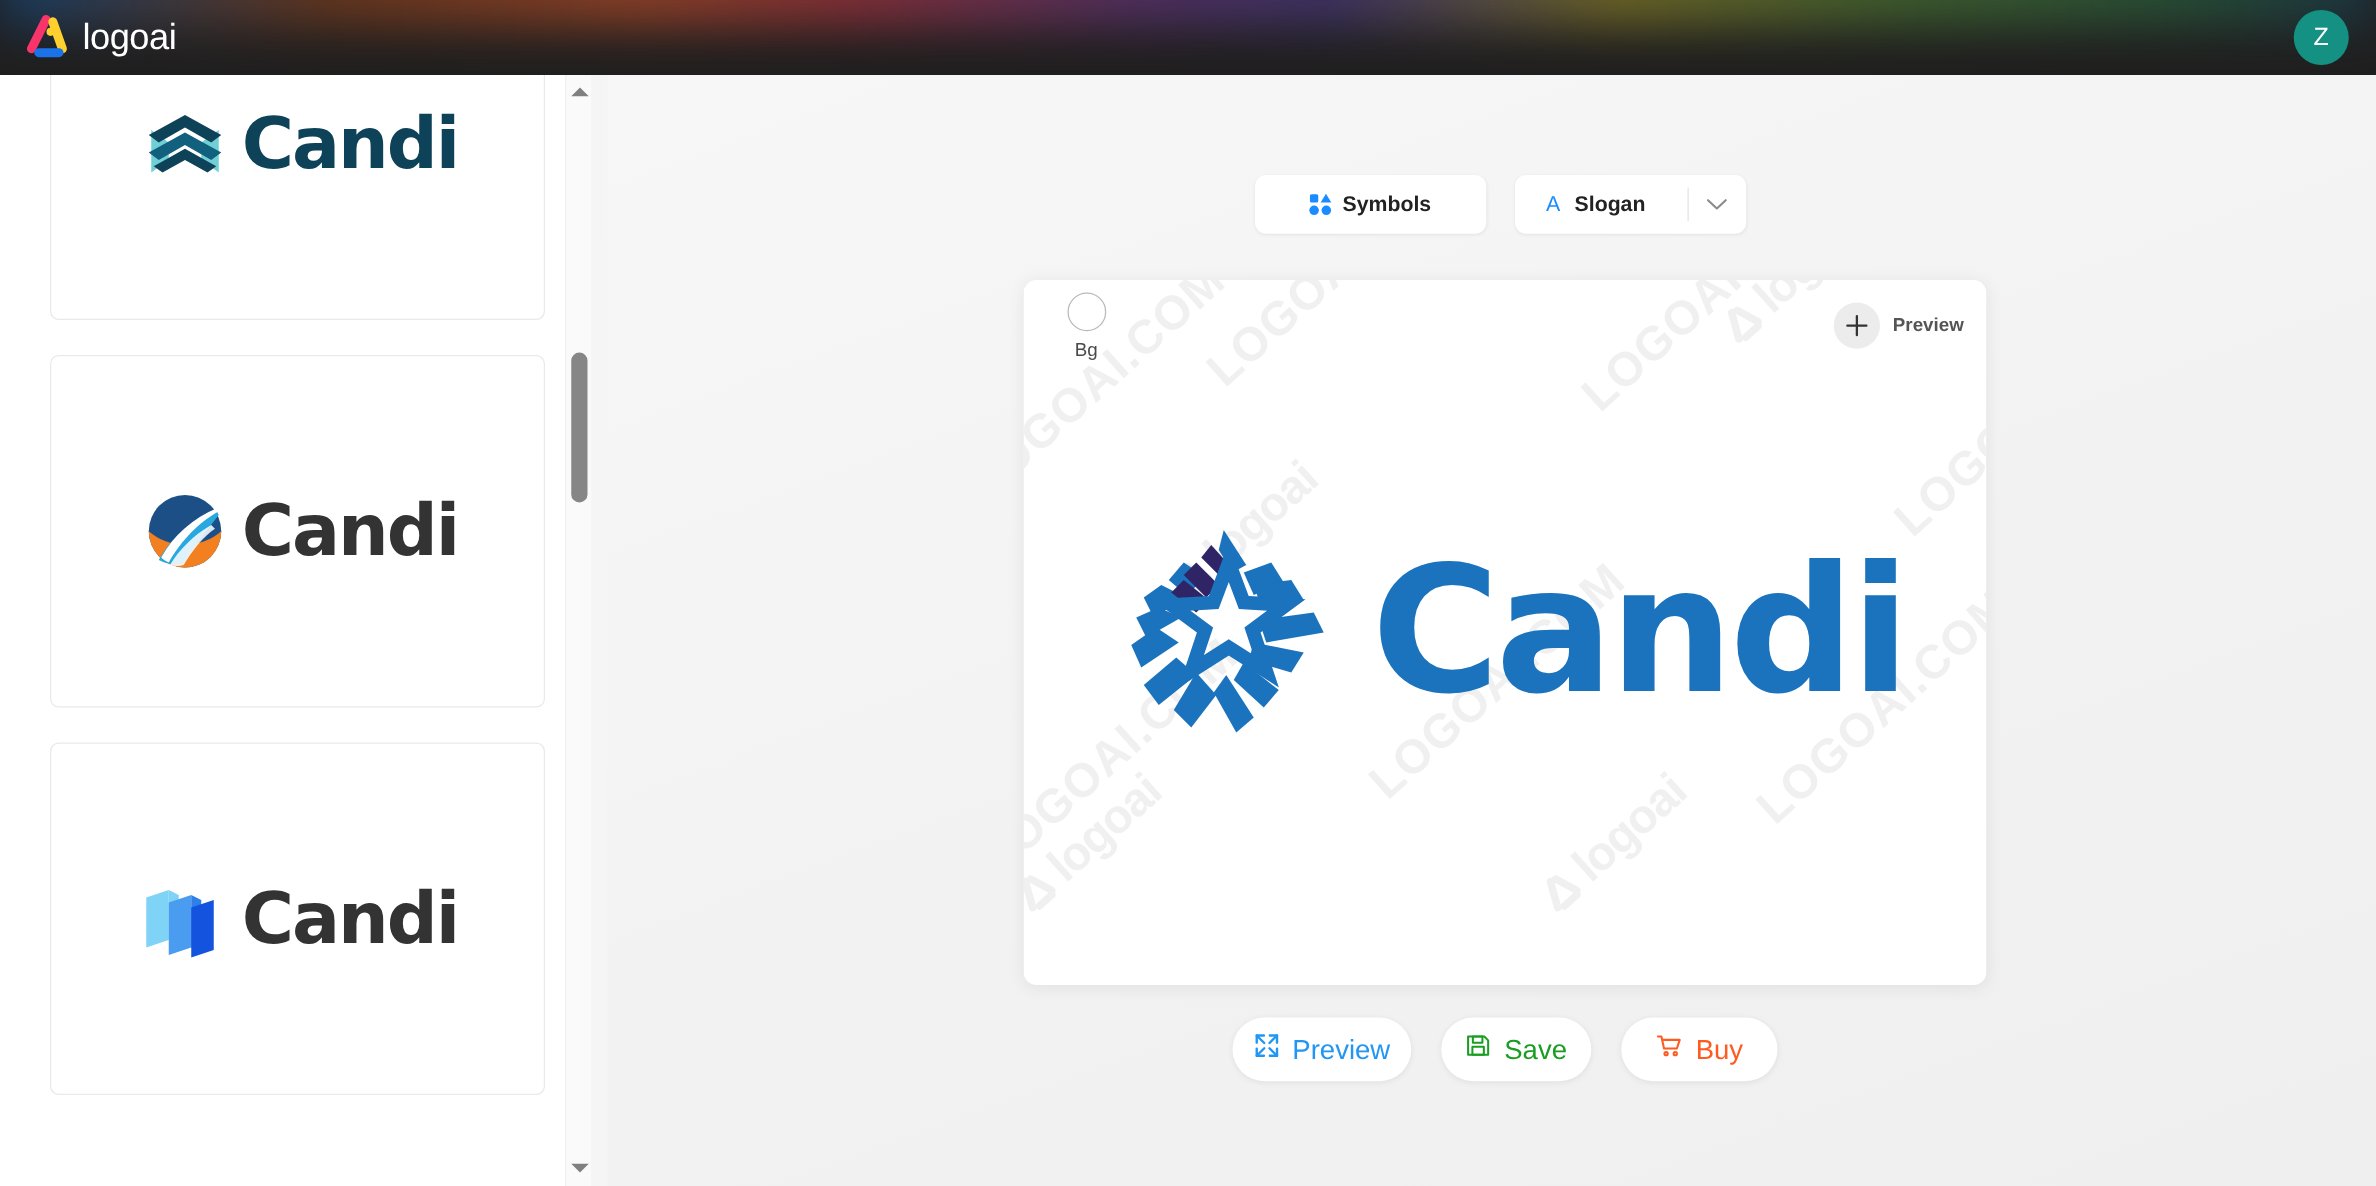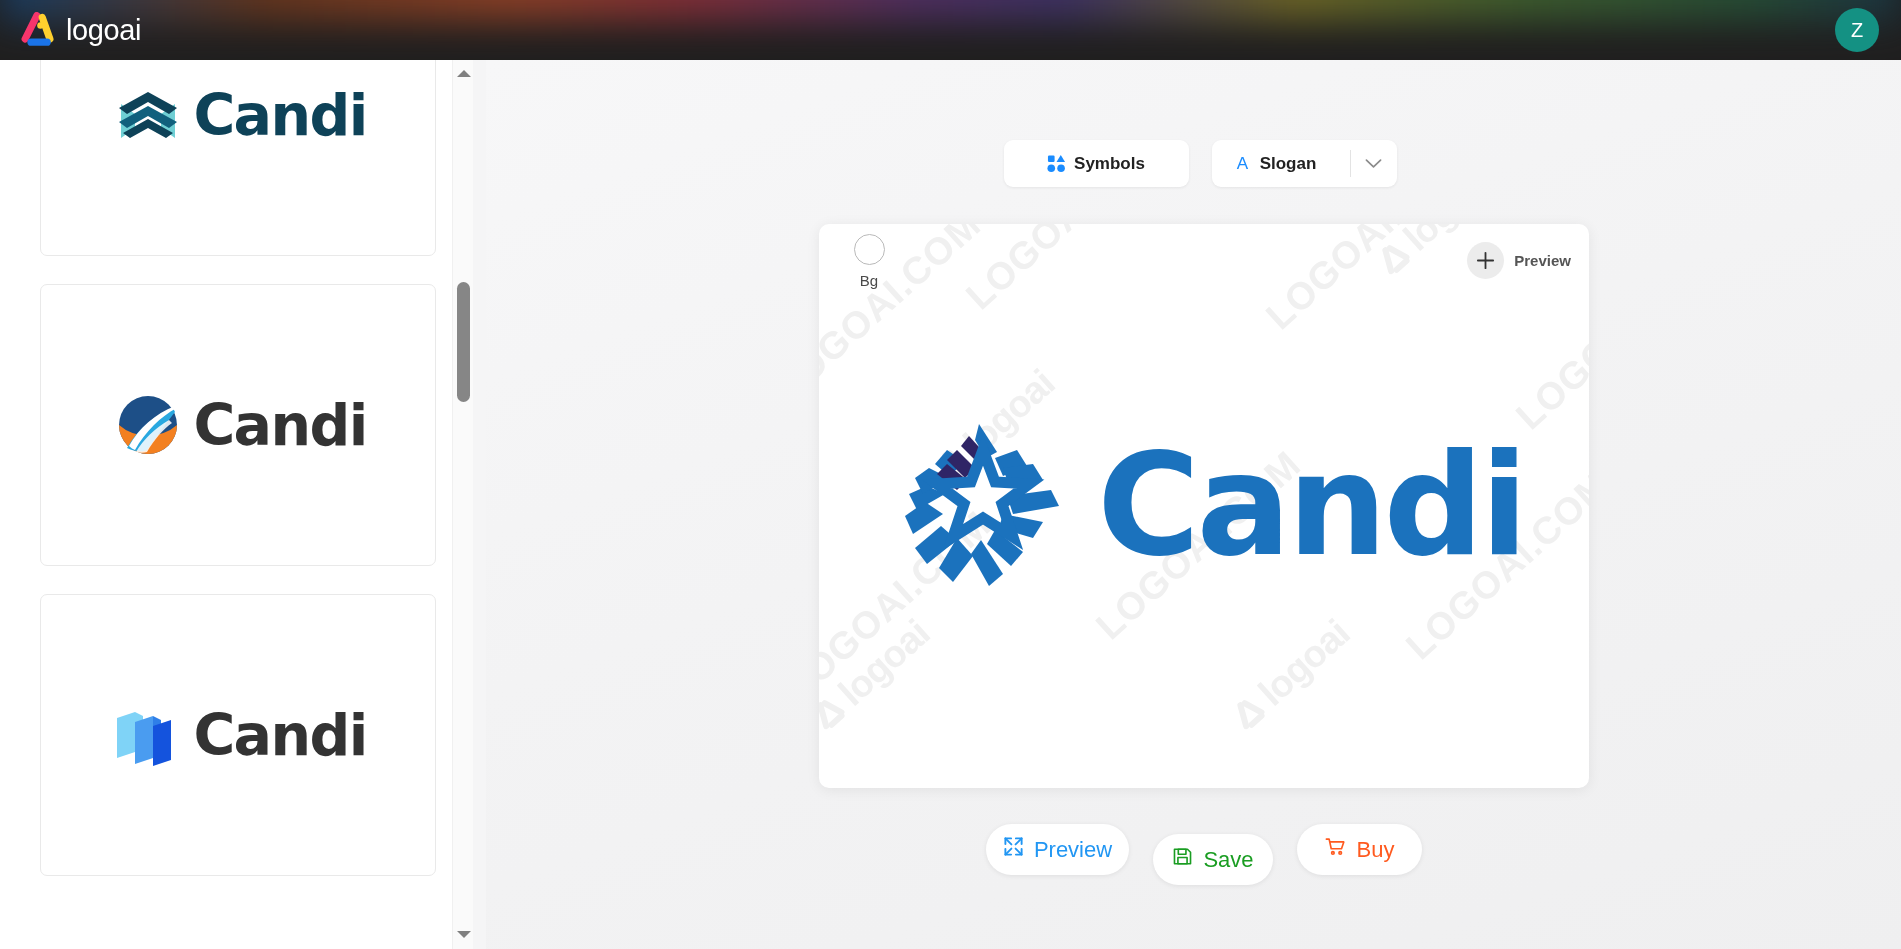--- a/index.html
+++ b/index.html
@@ -221,21 +221,21 @@
     height: 51px;
     border-radius: 26px;
     background: #ffffff;
     box-shadow: 0 1px 5px rgba(0,0,0,.08);
     display: flex; align-items: center; justify-content: center;
     gap: 10px;
     font-size: 22px;
     cursor: pointer;
   }
   .act-btn.preview { width: 143px; color: #2196f3; }
-  .act-btn.save    { width: 120px; color: #1a9d22; margin-top: 20px; }
+  .act-btn.save    { width: 120px; color: #1a9d22; }
   .act-btn.buy     { width: 125px; color: #ff5a1f; }
 </style>
 </head>
 <body>
 
 <div class="topbar">
   <div class="topbar-glow"></div>
 
   <div class="brand">
     <svg class="brand-mark" viewBox="0 0 44 40">

